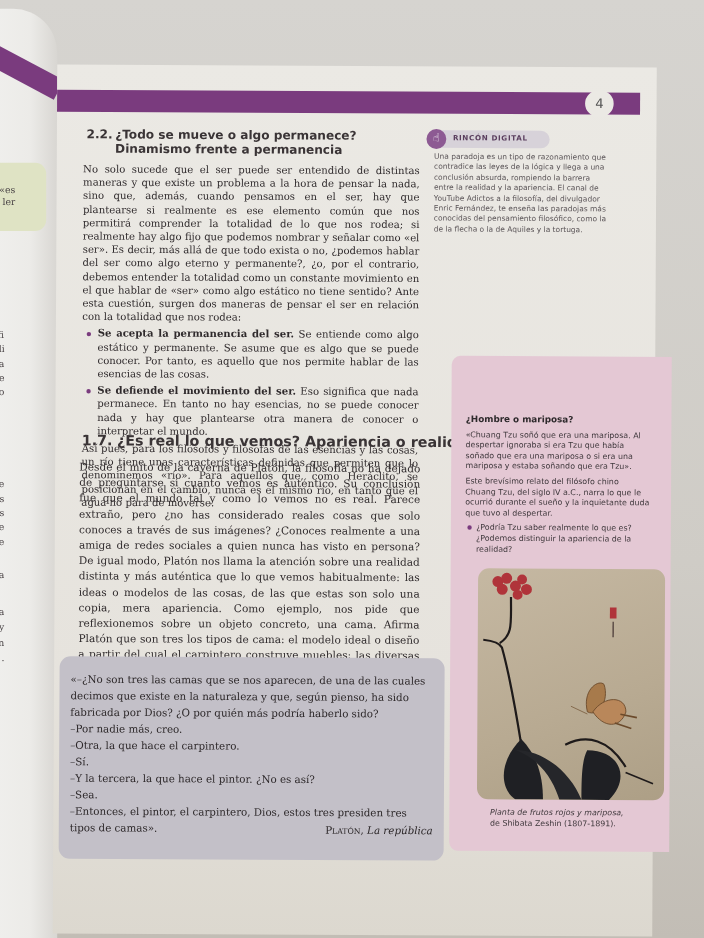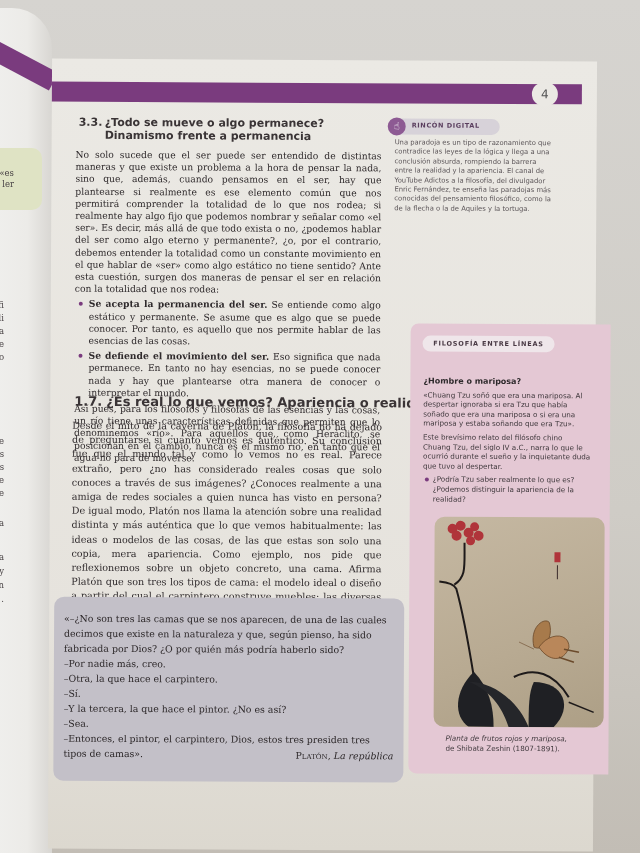--- a/index.html
+++ b/index.html
@@ -147,21 +147,21 @@
   <div class="frag" style="top:558px">y</div>
   <div class="frag" style="top:572px">n</div>
   <div class="frag" style="top:586px">.</div>
 </div>
 
 <div class="page">
   <div class="topbar"></div>
   <div class="page-num">4</div>
 
   <div class="sec-title" style="left:27px; top:57px;">
-    <span class="num">3.3.</span><span>¿Todo se mueve o algo permanece?</span>
+    <span class="num">2.2.</span><span>¿Todo se mueve o algo permanece?</span>
     <span class="sub">Dinamismo frente a permanencia</span>
   </div>
 
   <div class="body-text" style="left:24px; top:90px; width:306px;">
     <p>No solo sucede que el ser puede ser entendido de distintas maneras y que existe un problema a la hora de pensar la nada, sino que, además, cuando pensamos en el ser, hay que plantearse si realmente es ese elemento común que nos permitirá comprender la totalidad de lo que nos rodea; si realmente hay algo fijo que podemos nombrar y señalar como «el ser». Es decir, más allá de que todo exista o no, ¿podemos hablar del ser como algo eterno y permanente?, ¿o, por el contrario, debemos entender la totalidad como un constante movimiento en el que hablar de «ser» como algo estático no tiene sentido? Ante esta cuestión, surgen dos maneras de pensar el ser en relación con la totalidad que nos rodea:</p>
     <ul class="bullets">
       <li><b>Se acepta la permanencia del ser.</b><span> Se entiende como algo estático y permanente. Se asume que es algo que se puede conocer. Por tanto, es aquello que nos permite hablar de las esencias de las cosas.</span></li>
       <li><b>Se defiende el movimiento del ser.</b><span> Eso significa que nada permanece. En tanto no hay esencias, no se puede conocer nada y hay que plantearse otra manera de conocer o interpretar el mundo.</span></li>
     </ul>
     <p>Así pues, para los filósofos y filósofas de las esencias y las cosas, un río tiene unas características definidas que permiten que lo denominemos «río». Para aquellos que, como Heráclito, se posicionan en el cambio, nunca es el mismo río, en tanto que el agua no para de moverse.</p>
@@ -189,21 +189,20 @@
     </div>
   </div>
 
   <div class="rincon-pill">
     <span class="rincon-icon">☝</span>
     <span class="rincon-label">RINCÓN DIGITAL</span>
   </div>
   <div class="rincon-text">Una paradoja es un tipo de razonamiento que contradice las leyes de la lógica y llega a una conclusión absurda, rompiendo la barrera entre la realidad y la apariencia. El canal de YouTube Adictos a la filosofía, del divulgador Enric Fernández, te enseña las paradojas más conocidas del pensamiento filosófico, como la de la flecha o la de Aquiles y la tortuga.</div>
 
   <div class="fil-box">
-    <div class="fil-pill">FILOSOFÍA ENTRE LÍNEAS</div>
     <div class="fil-content">
       <h4>¿Hombre o mariposa?</h4>
       <p>«Chuang Tzu soñó que era una mariposa. Al despertar ignoraba si era Tzu que había soñado que era una mariposa o si era una mariposa y estaba soñando que era Tzu».</p>
       <p>Este brevísimo relato del filósofo chino Chuang Tzu, del siglo IV a.C., narra lo que le ocurrió durante el sueño y la inquietante duda que tuvo al despertar.</p>
       <ul>
         <li>¿Podría Tzu saber realmente lo que es? ¿Podemos distinguir la apariencia de la realidad?</li>
       </ul>
     </div>
     <div class="painting">
       <svg width="170" height="210" viewBox="0 0 170 210">

